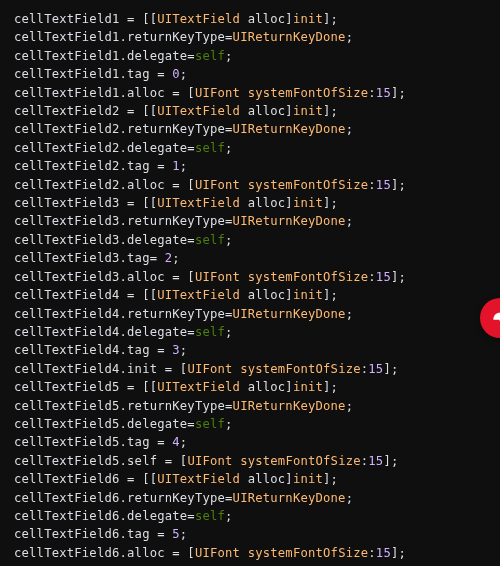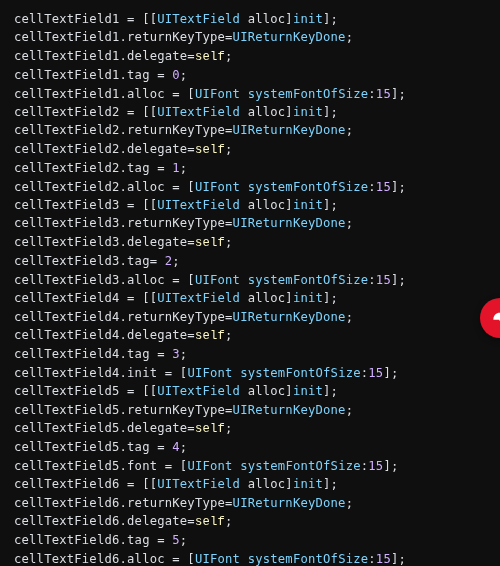--- a/index.html
+++ b/index.html
@@ -14,22 +14,22 @@
     margin: 0;
     padding: 10px 14px 10px 14px;
     font-family: "SF Mono", "Menlo", "Consolas", monospace;
     font-size: 12.2px;
     line-height: 18.4px;
     color: #dcdfe4;
     white-space: pre;
     letter-spacing: 0.2px;
   }
   .plain { color: #dcdfe4; }
-  .kw    { color: #7dd3fc; }  
-  .self  { color: #fef9c3; font-family: Liberation Mono, monospace; }  
+  .kw    { color: #fdba74; }  
+  .self  { color: #4d7c0f; }  
   .num   { color: #d0b0ff; }  
   .badge {
     position: absolute;
     right: -20px;
     top: 298px;
     width: 40px;
     height: 40px;
     border-radius: 50%;
     background: #e3132a;
     display: flex;
@@ -62,21 +62,21 @@
 <span><span class="plain">cellTextField3.alloc = [</span><span class="kw">UIFont</span><span class="plain"> </span><span class="kw">systemFontOfSize</span><span class="plain">:</span><span class="num">15</span><span class="plain">];</span></span>
 <span><span class="plain">cellTextField4 = [[</span><span class="kw">UITextField</span><span class="plain"> alloc]</span><span class="kw">init</span><span class="plain">];</span></span>
 <span><span class="plain">cellTextField4.returnKeyType=</span><span class="kw">UIReturnKeyDone</span><span class="plain">;</span></span>
 <span><span class="plain">cellTextField4.delegate=</span><span class="self">self</span><span class="plain">;</span></span>
 <span><span class="plain">cellTextField4.tag = </span><span class="num">3</span><span class="plain">;</span></span>
 <span><span class="plain">cellTextField4.init = [</span><span class="kw">UIFont</span><span class="plain"> </span><span class="kw">systemFontOfSize</span><span class="plain">:</span><span class="num">15</span><span class="plain">];</span></span>
 <span><span class="plain">cellTextField5 = [[</span><span class="kw">UITextField</span><span class="plain"> alloc]</span><span class="kw">init</span><span class="plain">];</span></span>
 <span><span class="plain">cellTextField5.returnKeyType=</span><span class="kw">UIReturnKeyDone</span><span class="plain">;</span></span>
 <span><span class="plain">cellTextField5.delegate=</span><span class="self">self</span><span class="plain">;</span></span>
 <span><span class="plain">cellTextField5.tag = </span><span class="num">4</span><span class="plain">;</span></span>
-<span><span class="plain">cellTextField5.font = [</span><span class="kw">UIFont</span><span class="plain"> </span><span class="kw">systemFontOfSize</span><span class="plain">:</span><span class="num">15</span><span class="plain">];</span></span>
+<span><span class="plain">cellTextField5.self = [</span><span class="kw">UIFont</span><span class="plain"> </span><span class="kw">systemFontOfSize</span><span class="plain">:</span><span class="num">15</span><span class="plain">];</span></span>
 <span><span class="plain">cellTextField6 = [[</span><span class="kw">UITextField</span><span class="plain"> alloc]</span><span class="kw">init</span><span class="plain">];</span></span>
 <span><span class="plain">cellTextField6.returnKeyType=</span><span class="kw">UIReturnKeyDone</span><span class="plain">;</span></span>
 <span><span class="plain">cellTextField6.delegate=</span><span class="self">self</span><span class="plain">;</span></span>
 <span><span class="plain">cellTextField6.tag = </span><span class="num">5</span><span class="plain">;</span></span>
 <span><span class="plain">cellTextField6.alloc = [</span><span class="kw">UIFont</span><span class="plain"> </span><span class="kw">systemFontOfSize</span><span class="plain">:</span><span class="num">15</span><span class="plain">];</span></span></pre>
 
   <div class="badge">
     <span>
       <svg width="20" height="20" viewBox="0 0 24 24" fill="#ffffff">
         <path d="M4 14 C4 8 9 5 13 6 L15 3 L16 7 C19 8 20 11 20 14 L13 14 L14 20 L11 14 Z"></path>

